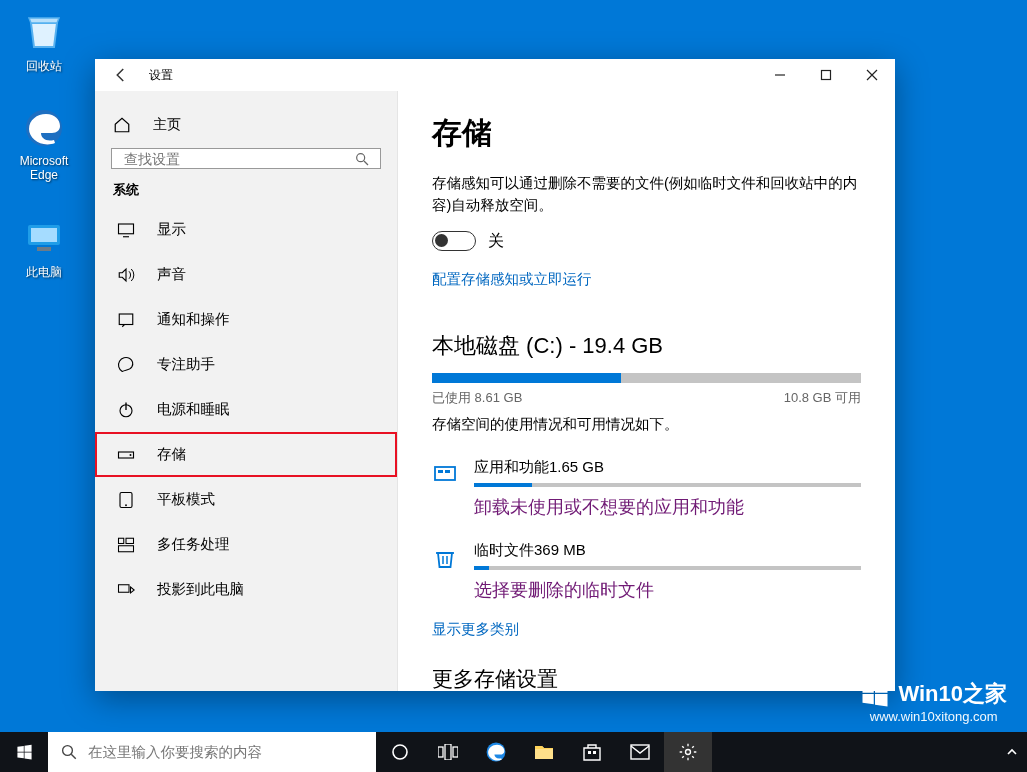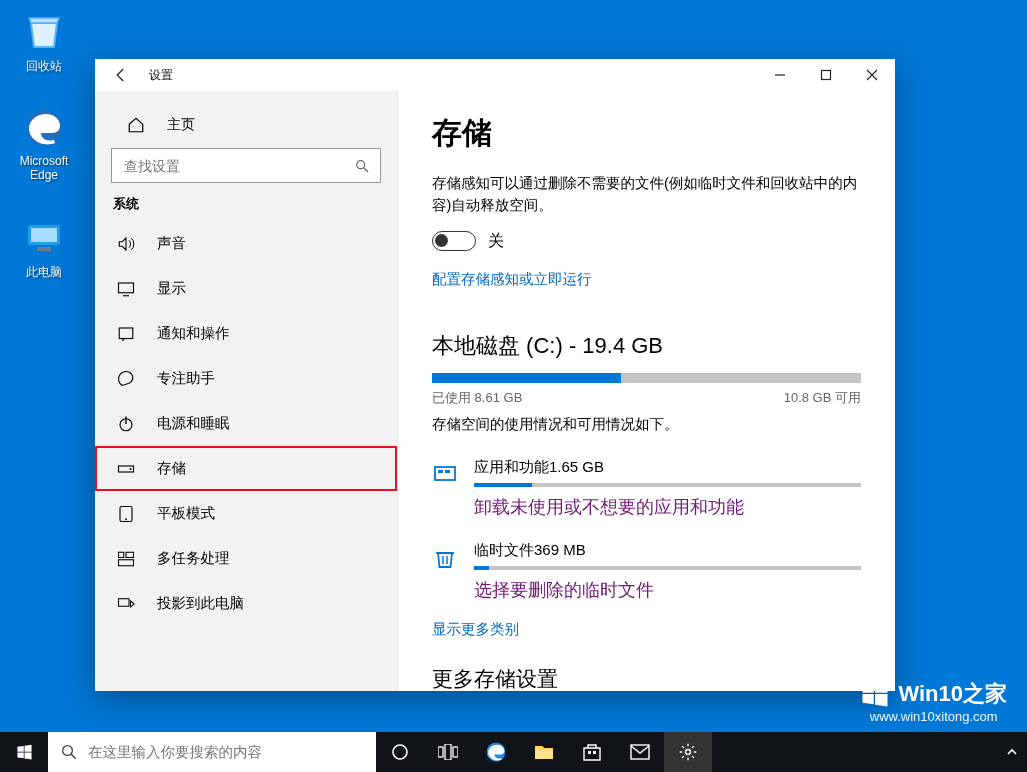--- a/index.html
+++ b/index.html
@@ -57,32 +57,32 @@
   .sidebar {
     width: 302px;
     background: #f2f2f2;
     display:flex;flex-direction:column;
     padding-top: 14px;
   }
   .sidebar .row {
     display:flex;align-items:center;
     height: 43px;
     padding-left: 18px;
-    font-size: 14px; color:#000;margin-left:14px;
+    font-size: 14px; color:#000;
   }
   .sidebar .row.home { height:40px; }
   .sidebar .row .icon {
     width: 22px; text-align:center; margin-right: 18px;
     font-size: 16px; color:#000;
   }
   .searchwrap { padding: 3px 16px 10px; }
   .searchbox {
     display:flex; align-items:center;
     border: 1px solid #999;
-    height: 35px; background:#fff;
+    height: 21px; background:#fff;
     padding: 0 10px;
   }
   .searchbox input {
     flex:1; border:0; outline:0; font-size:14px; background:transparent;
     font-family: inherit;
   }
   .side-section-label {
     padding: 2px 18px 8px; font-size: 13px; font-weight:600;
   }
   .side-list { flex:1; overflow:hidden; }
@@ -251,34 +251,34 @@
               </svg>
           </span>
         </div>
       </div>
       <div class="side-section-label">系统</div>
 
       <div class="side-list">
         <div class="side-item">
           <span class="icon">
               <svg width="18" height="18" viewBox="0 0 24 24">
+                <rect x="2" y="4" width="20" height="13" fill="none" stroke="#000" stroke-width="1.5"></rect>
+                <line x1="8" y1="21" x2="16" y2="21" stroke="#000" stroke-width="1.5"></line>
+              </svg>
+            </span>
+          <span>显示</span>
+        </div>
+        <div class="side-item">
+          <span class="icon">
+              <svg width="18" height="18" viewBox="0 0 24 24">
                 <path d="M3 9v6h4l5 5V4L7 9H3z" fill="none" stroke="#000" stroke-width="1.5"></path>
                 <path d="M16 7a7 7 0 010 10M19 4a11 11 0 010 16" fill="none" stroke="#000" stroke-width="1.3"></path>
               </svg>
             </span>
           <span>声音</span>
-        </div>
-        <div class="side-item">
-          <span class="icon">
-              <svg width="18" height="18" viewBox="0 0 24 24">
-                <rect x="2" y="4" width="20" height="13" fill="none" stroke="#000" stroke-width="1.5"></rect>
-                <line x1="8" y1="21" x2="16" y2="21" stroke="#000" stroke-width="1.5"></line>
-              </svg>
-            </span>
-          <span>显示</span>
         </div>
         <div class="side-item">
           <span class="icon">
               <svg width="18" height="18" viewBox="0 0 24 24">
                 <rect x="3" y="4" width="18" height="14" fill="none" stroke="#000" stroke-width="1.5"></rect>
                 <path d="M7 21l3-3" stroke="#000" stroke-width="1.5"></path>
               </svg>
             </span>
           <span>通知和操作</span>
         </div>

